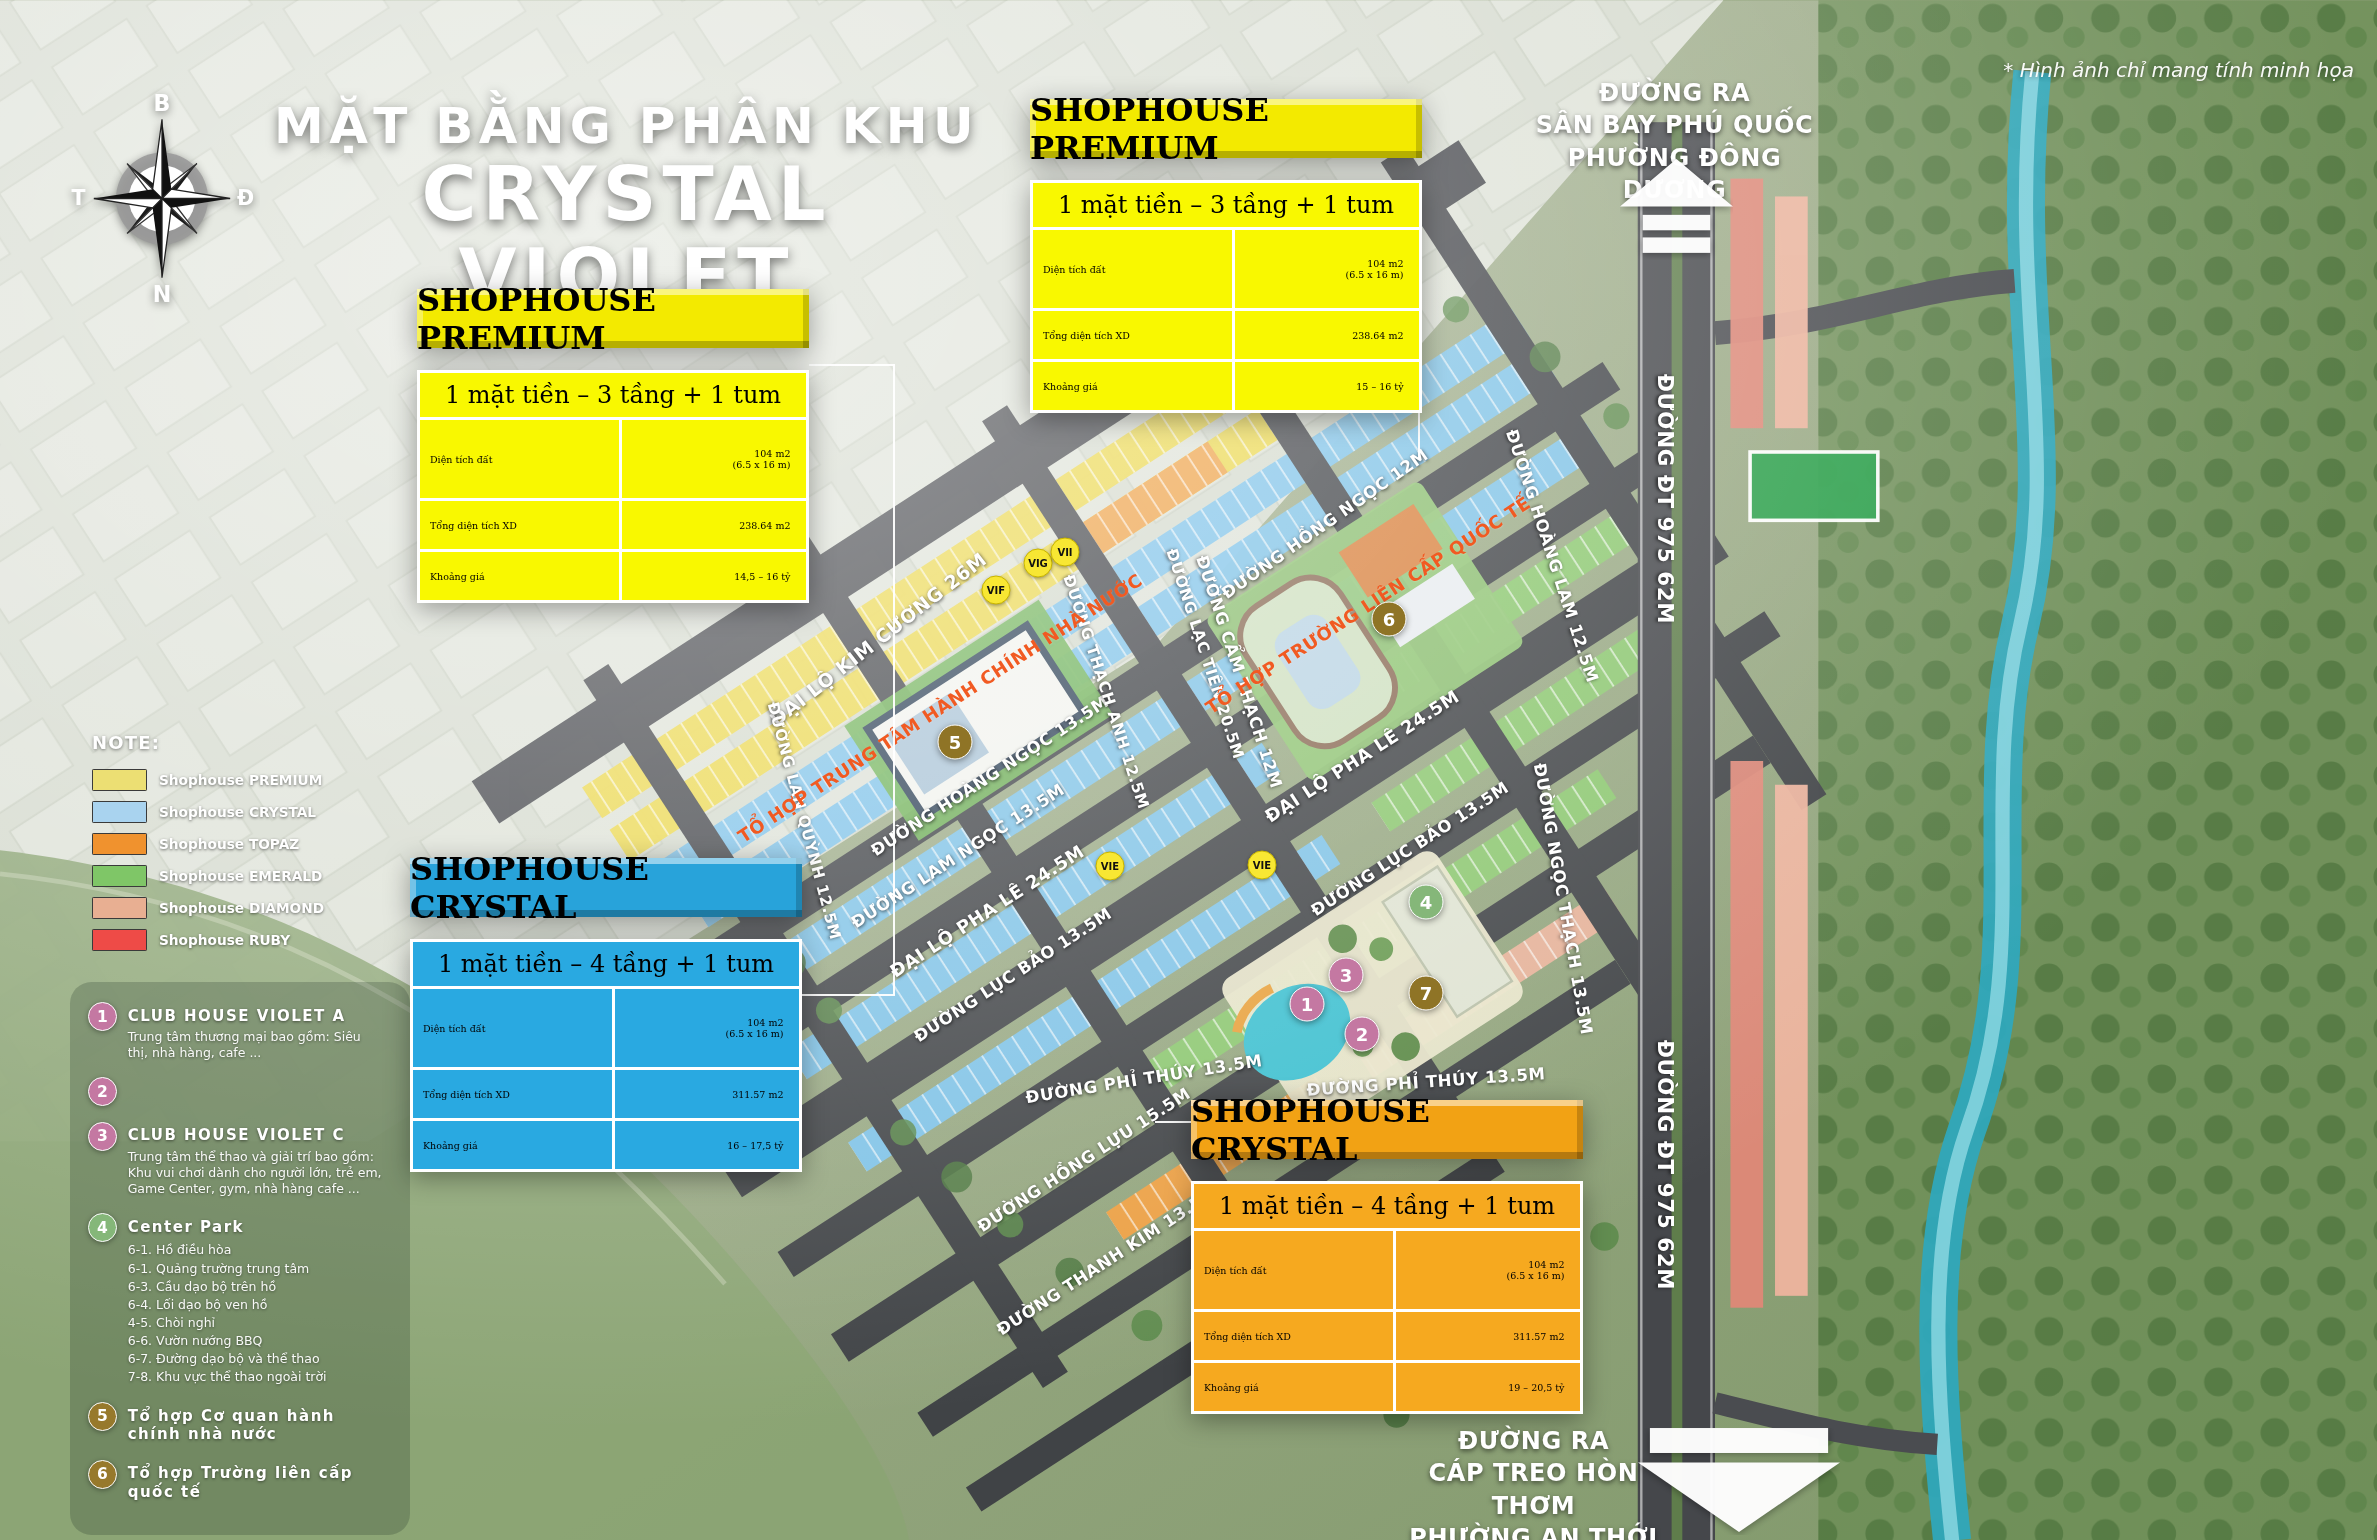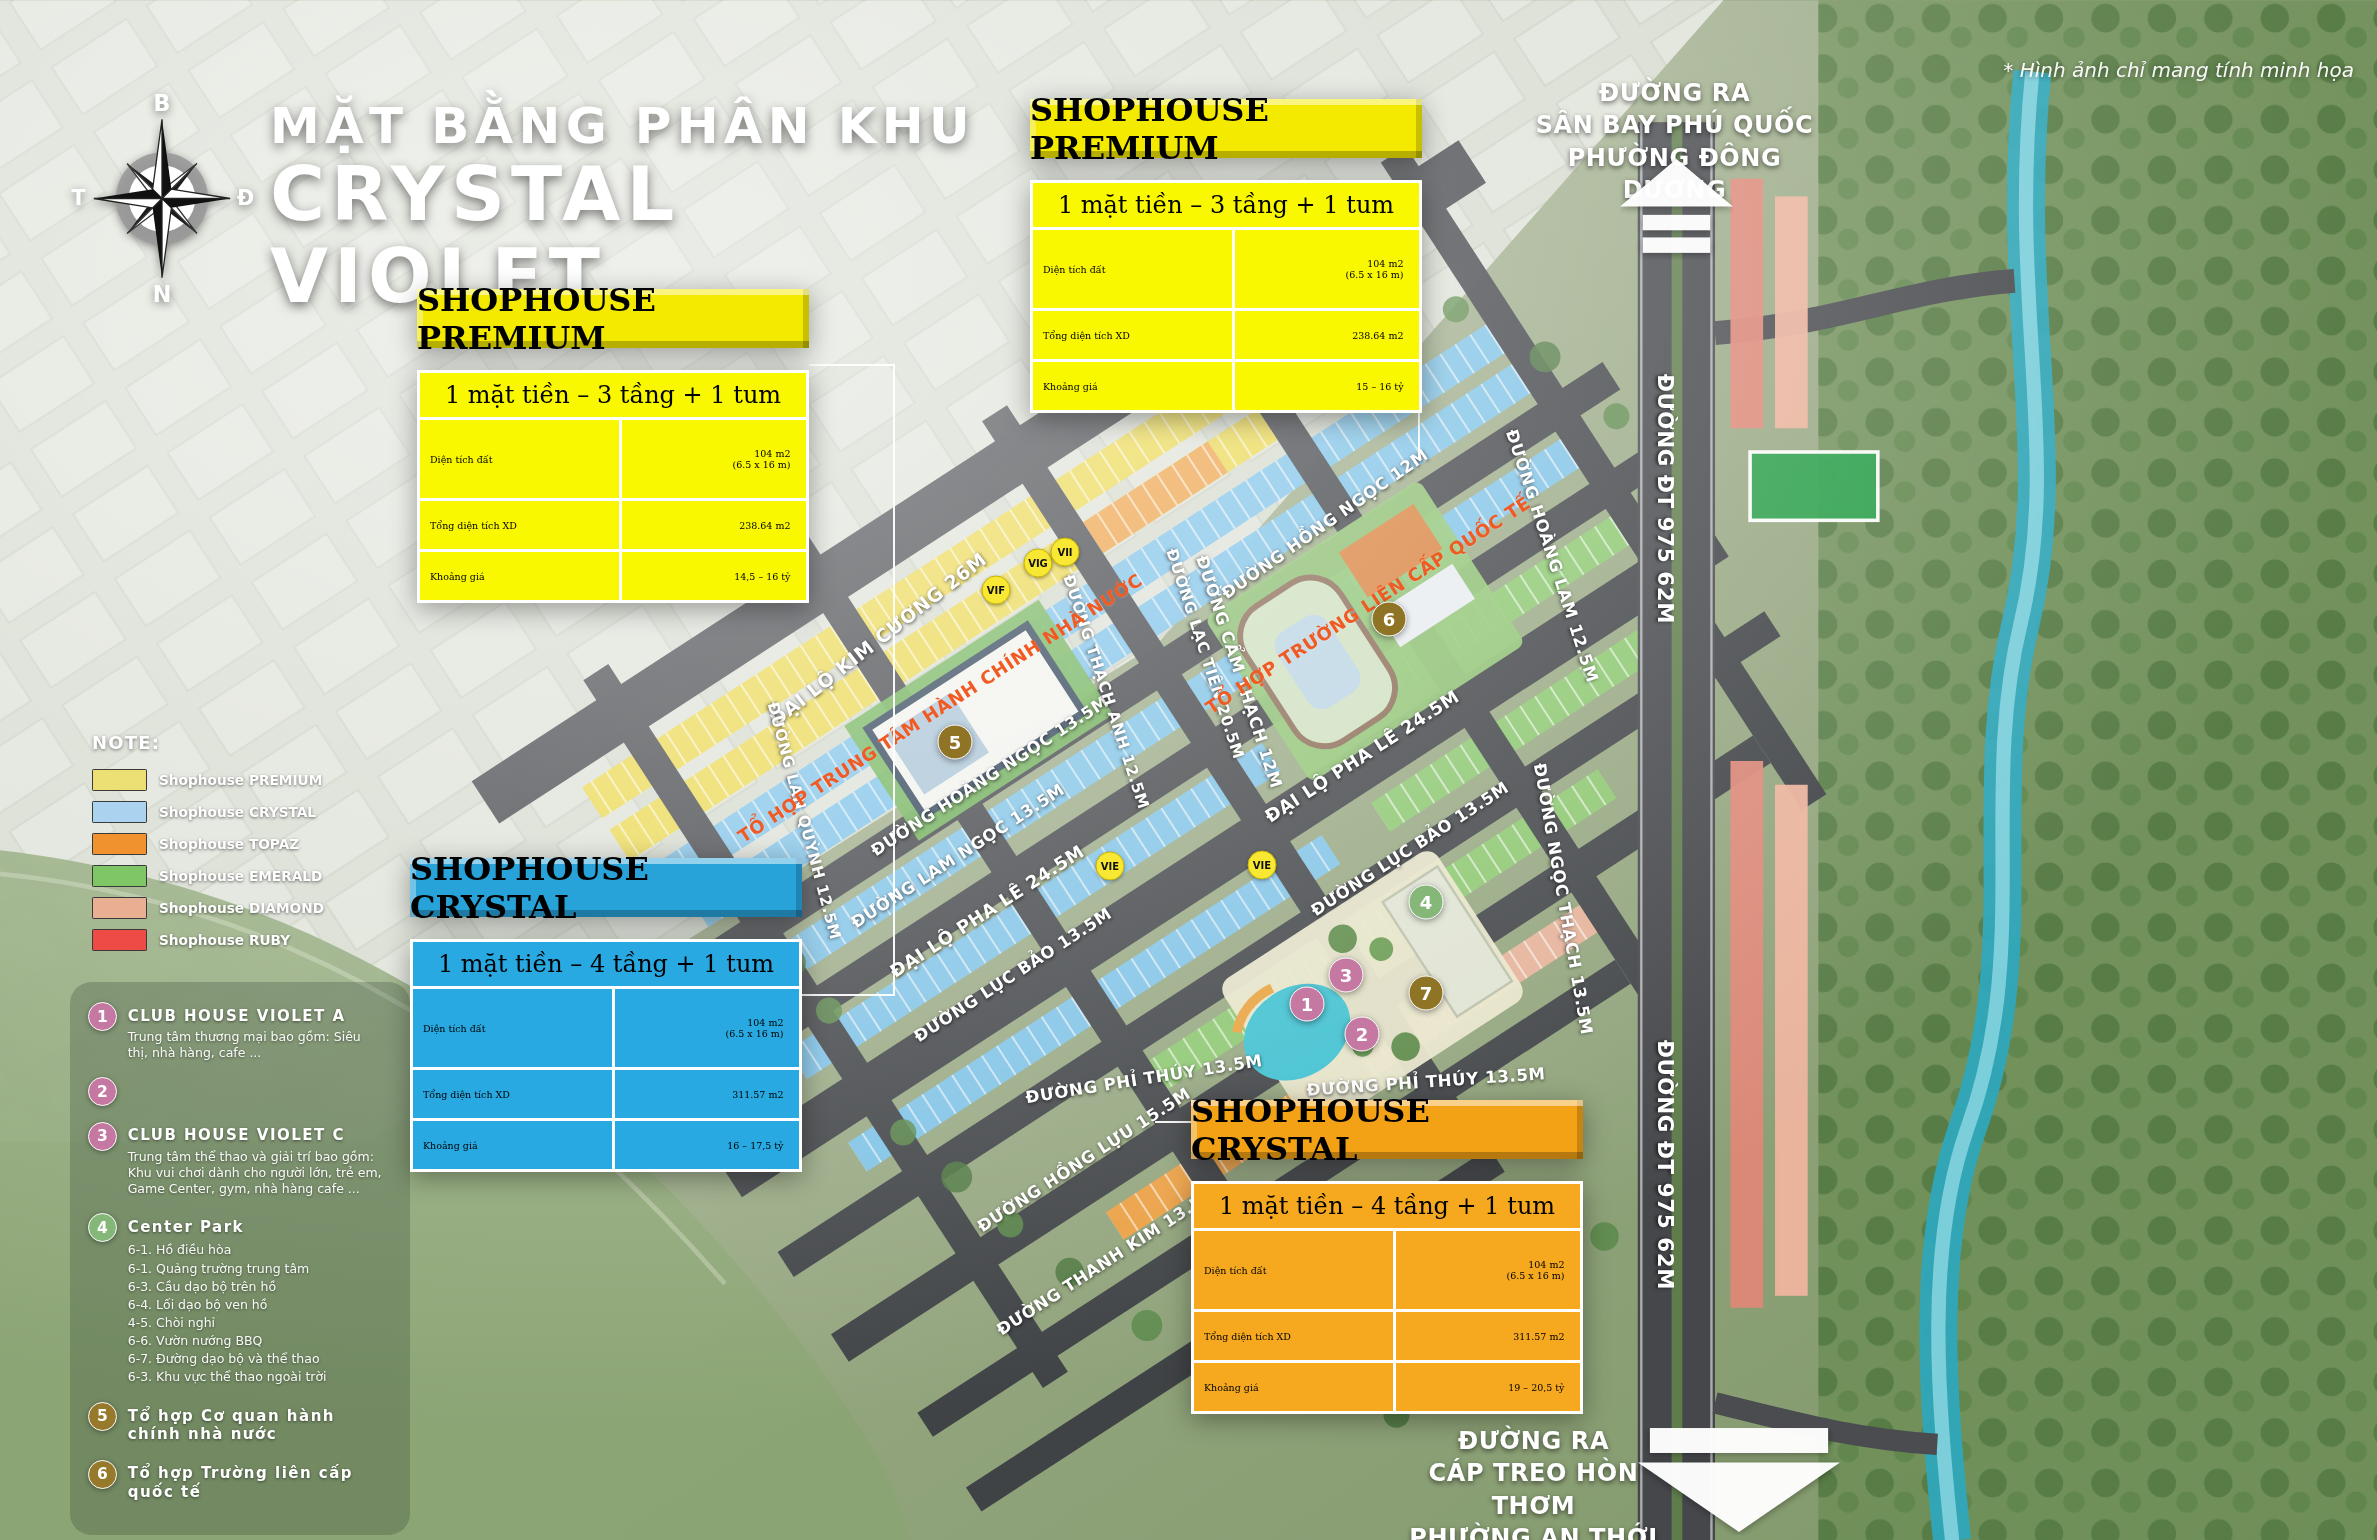--- a/index.html
+++ b/index.html
@@ -1,21 +1,21 @@
 <!DOCTYPE html>
 <html style="font-size:9.5px"><head>
 <meta charset="utf-8">
 <style>
   html,body{margin:0;padding:0;background:#222;}
   .stage{position:relative;width:2377px;height:1541px;overflow:hidden;
          font-family:"DejaVu Sans","Liberation Sans",sans-serif;background:#8ba074;}
   .stage svg.bg{position:absolute;left:0;top:0;}
 
   
-  .title-block{position:absolute;left:270px;top:100px;width:713px;text-align:left;color:#fff;
+  .title-block{position:absolute;left:270px;top:100px;width:713px;text-align:center;color:#fff;
                text-shadow:0 3.6px 10.7px rgba(0,0,0,.5);}
   .title-line1{font-size:50px;font-weight:bold;letter-spacing:5.3px;line-height:1.05;}
   .title-line2{font-size:75px;font-weight:bold;letter-spacing:6px;line-height:1.1;}
 
   
   .disclaimer{position:absolute;left:1997px;top:58px;width:357px;text-align:right;
               font-style:italic;font-size:20px;color:#fff;opacity:.95;text-shadow:0 1.2px 4.8px rgba(0,0,0,.5);}
 
   
   .compass{position:absolute;left:64px;top:81px;width:196px;height:235px;}
@@ -468,21 +468,21 @@
           <div class="note-body">
             <div class="note-title">Center Park</div>
             <div class="note-subs">
               <div class="note-sub">6-1. Hồ điều hòa</div>
               <div class="note-sub">6-1. Quảng trường trung tâm</div>
               <div class="note-sub">6-3. Cầu dạo bộ trên hồ</div>
               <div class="note-sub">6-4. Lối dạo bộ ven hồ</div>
               <div class="note-sub">4-5. Chòi nghỉ</div>
               <div class="note-sub">6-6. Vườn nướng BBQ</div>
               <div class="note-sub">6-7. Đường dạo bộ và thể thao</div>
-              <div class="note-sub">6-3. Khu vực thể thao ngoài trời</div>
+              <div class="note-sub">7-8. Khu vực thể thao ngoài trời</div>
             </div>
           </div>
         </div>
         <div class="note-item">
           <span class="note-num" style="background: rgb(151, 121, 44);">5</span>
           <div class="note-body">
             <div class="note-title">Tổ hợp Cơ quan hành chính nhà nước</div>
           </div>
         </div>
         <div class="note-item">

